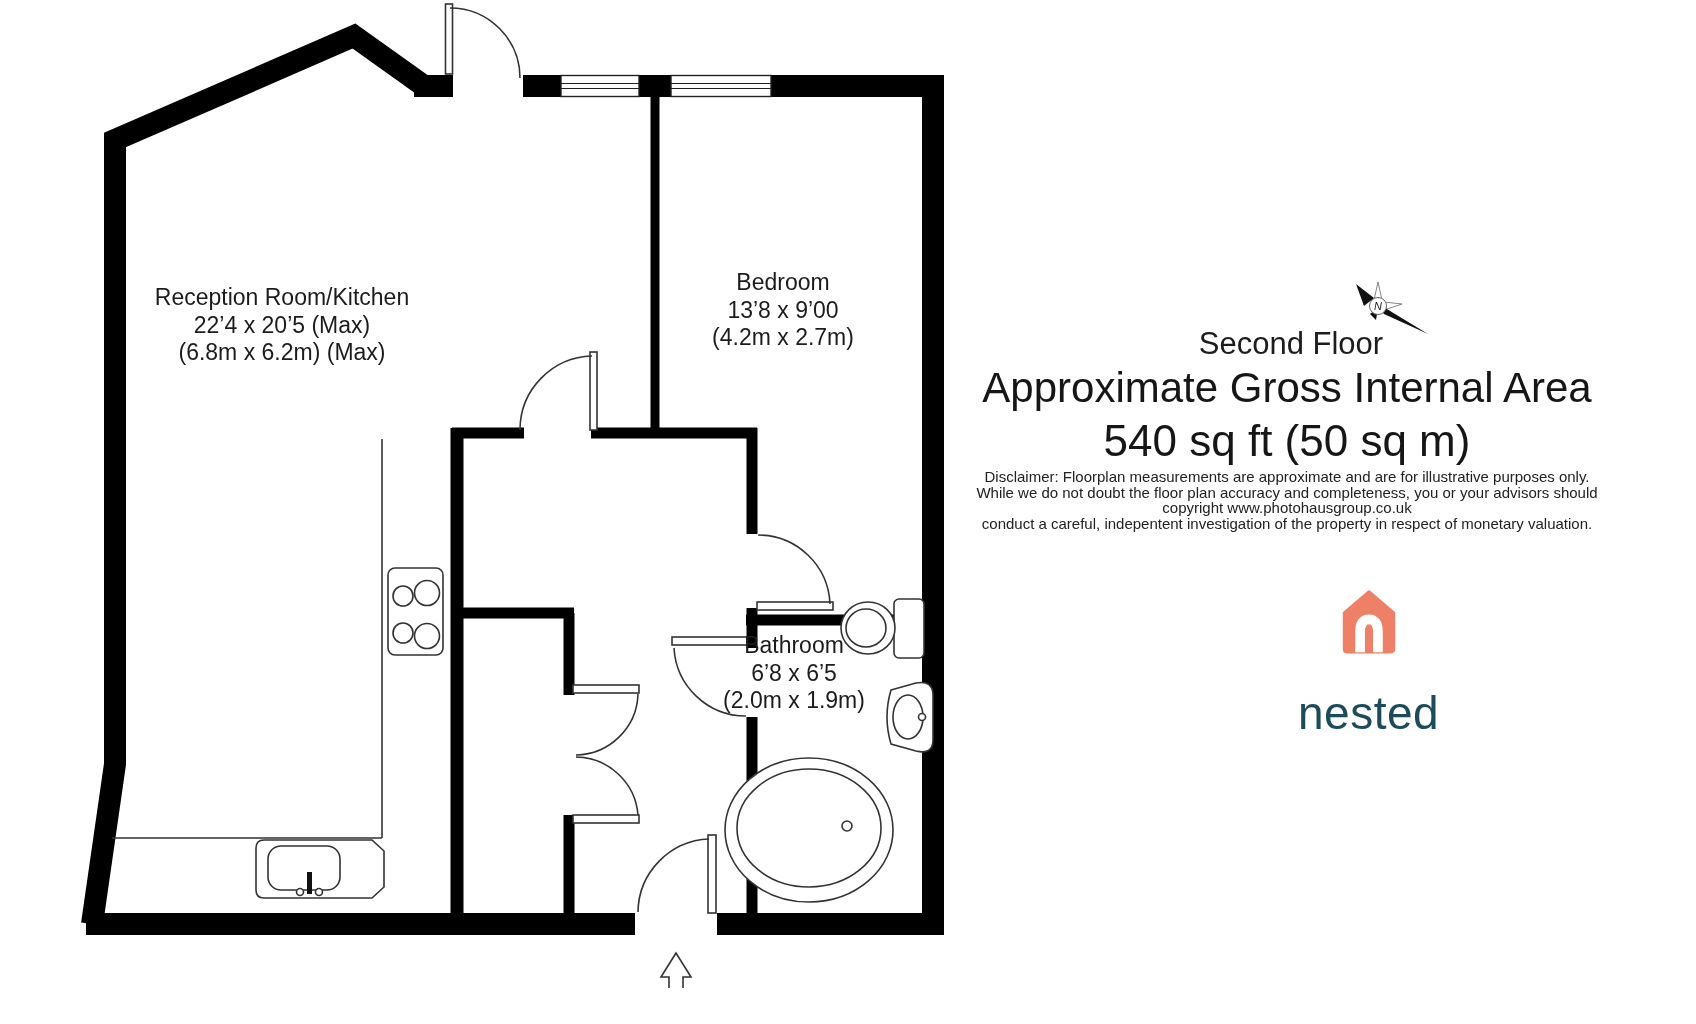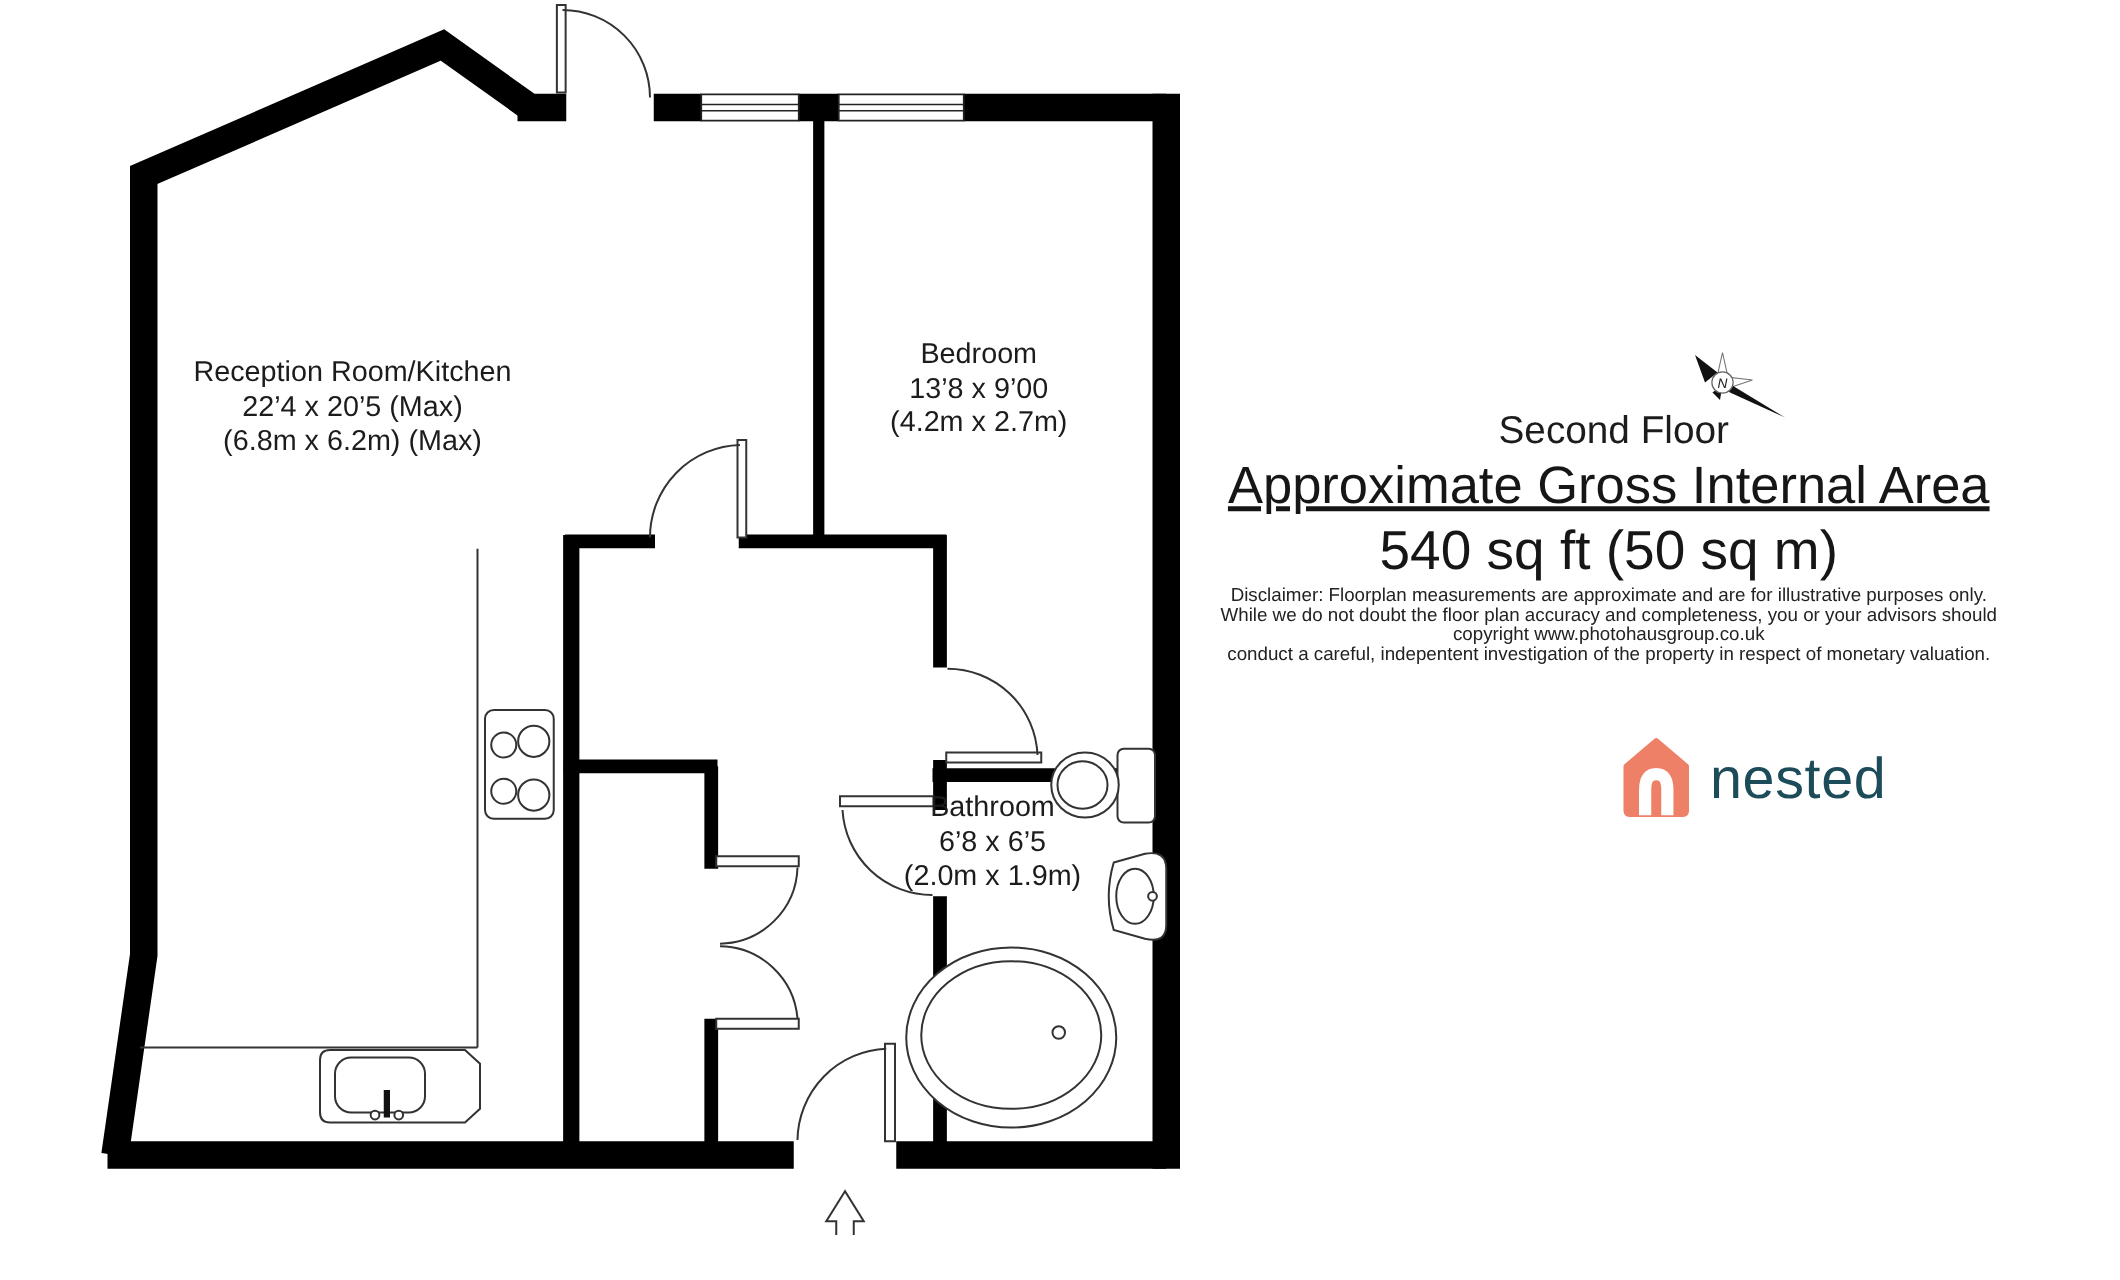--- a/index.html
+++ b/index.html
@@ -4,26 +4,26 @@
 <style>
   html,body{margin:0;padding:0;background:#fff;}
   .stage{position:relative;width:1696px;height:988px;background:#fff;overflow:hidden;
          font-family:"Liberation Sans", sans-serif;color:#1a1a1a;padding-left:46px;}
   svg text{font-family:"Liberation Sans", sans-serif;}
   .room-label{font-size:23px;fill:#1c1c1c;}
   .in-label{font-size:26px;fill:#111;}
   .compass-n{font-size:11px;font-style:italic;fill:#222;}
   .info{position:absolute;left:880px;top:0;width:814px;text-align:center;}
   .floor-name{position:absolute;left:4px;width:100%;top:326px;font-size:31px;color:#1c1c1c;}
-  .area-heading{position:absolute;left:0;width:100%;top:364px;font-size:42px;color:#161616;text-decoration:underline;}
+  .area-heading{position:absolute;left:0;width:100%;top:364px;font-size:42px;color:#161616;}
   .area-value{position:absolute;left:0;width:100%;top:416px;font-size:44px;color:#161616;}
   .disclaimer{position:absolute;left:0;width:100%;top:469px;font-size:15px;font-weight:400;
               line-height:15.5px;color:#222;}
   .compass-wrap{position:absolute;left:468px;top:278px;}
-  .logo-row{position:absolute;left:418px;top:590px;display:flex;align-items:center;gap:16px;}
+  .logo-row{position:absolute;left:418px;top:590px;display:flex;align-items:center;gap:32px;flex-direction:column;}
   .logo-text{font-size:46px;font-weight:500;letter-spacing:0.5px;color:#1C4B59;}
 </style>
 </head>
 <body>
 
 <div class="stage">
 
   <svg width="1696" height="1024" viewBox="0 0 1696 1024" xmlns="http://www.w3.org/2000/svg">
 
     <g stroke="#000" stroke-width="22" fill="none" stroke-miterlimit="8">

